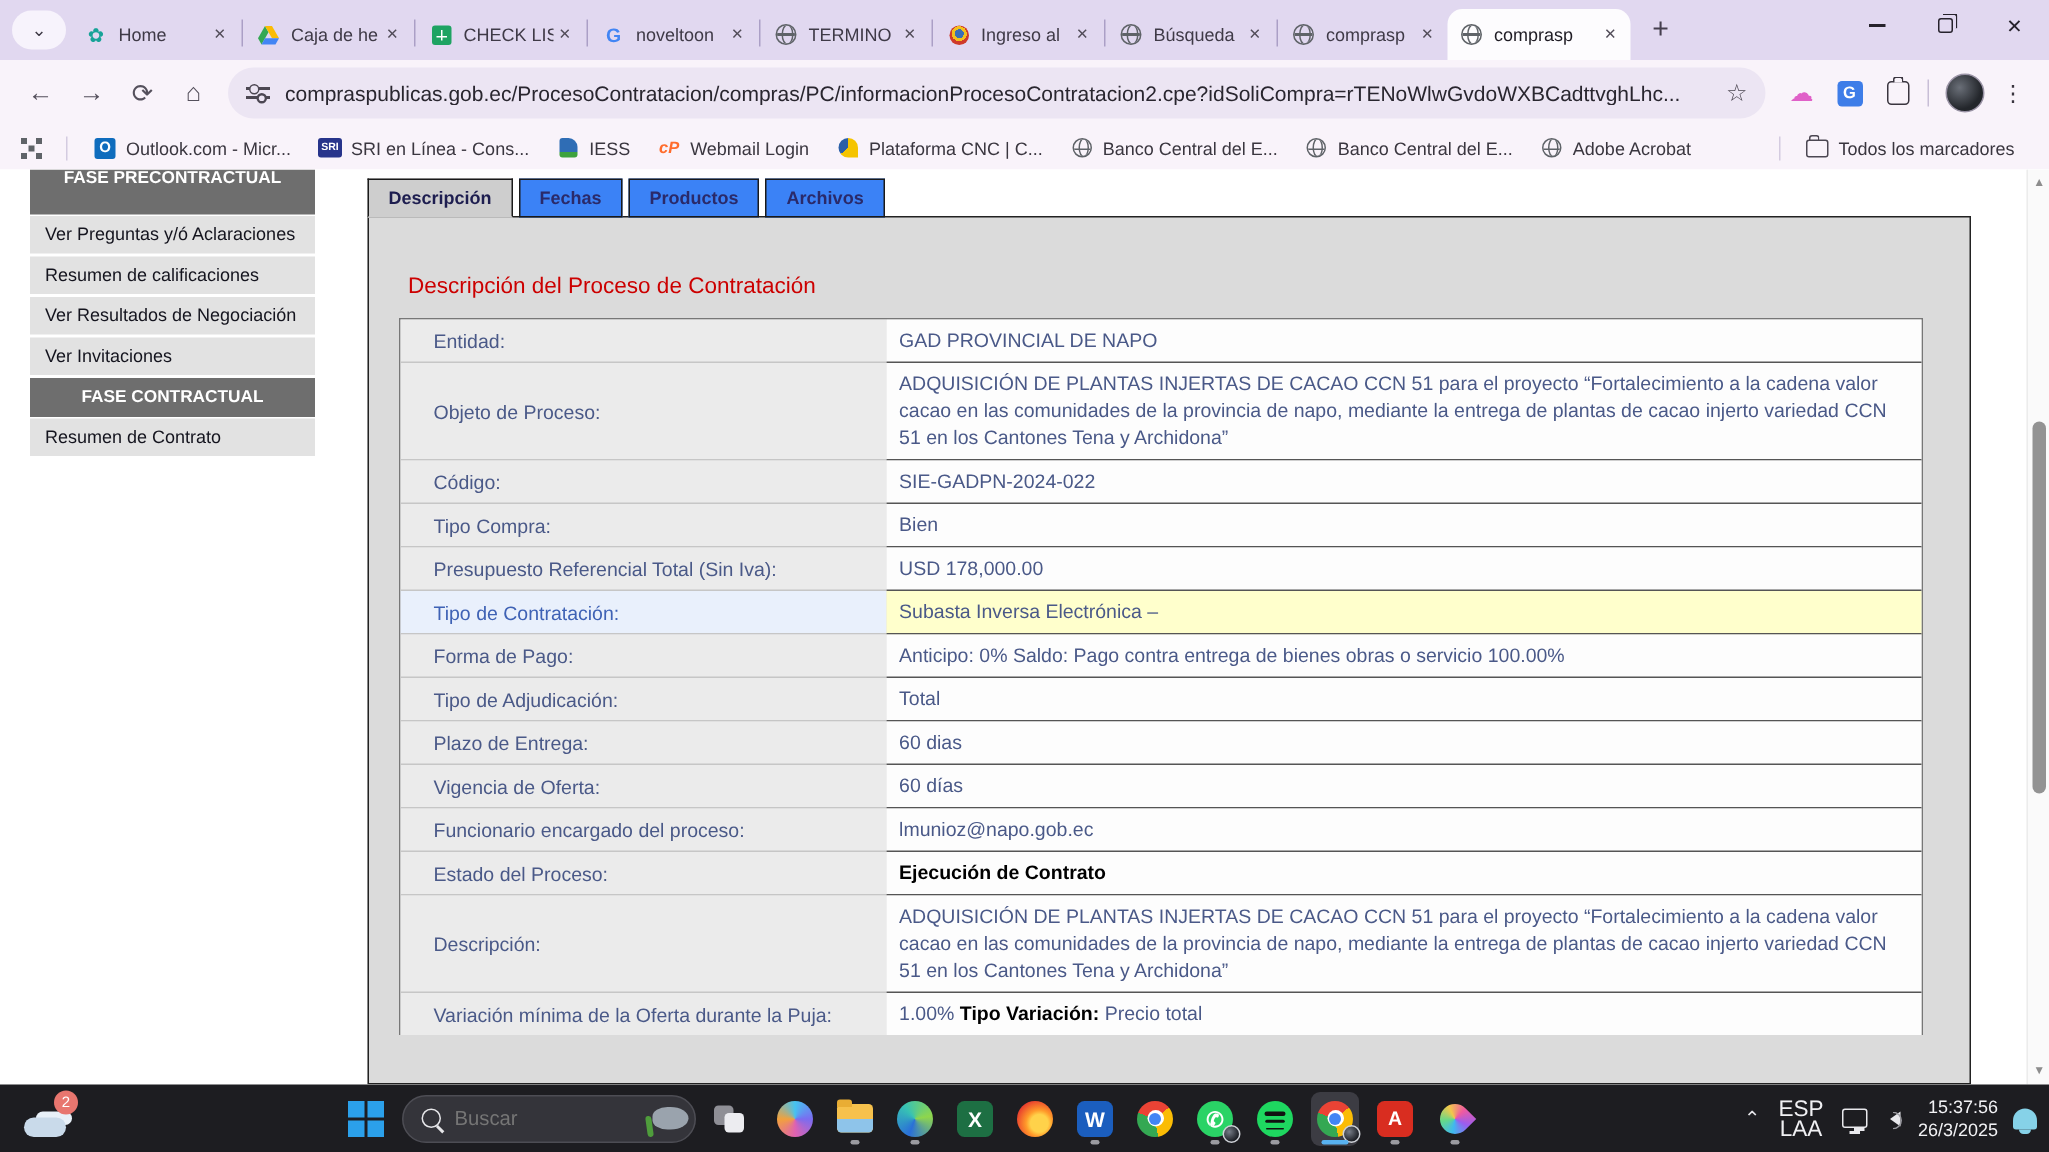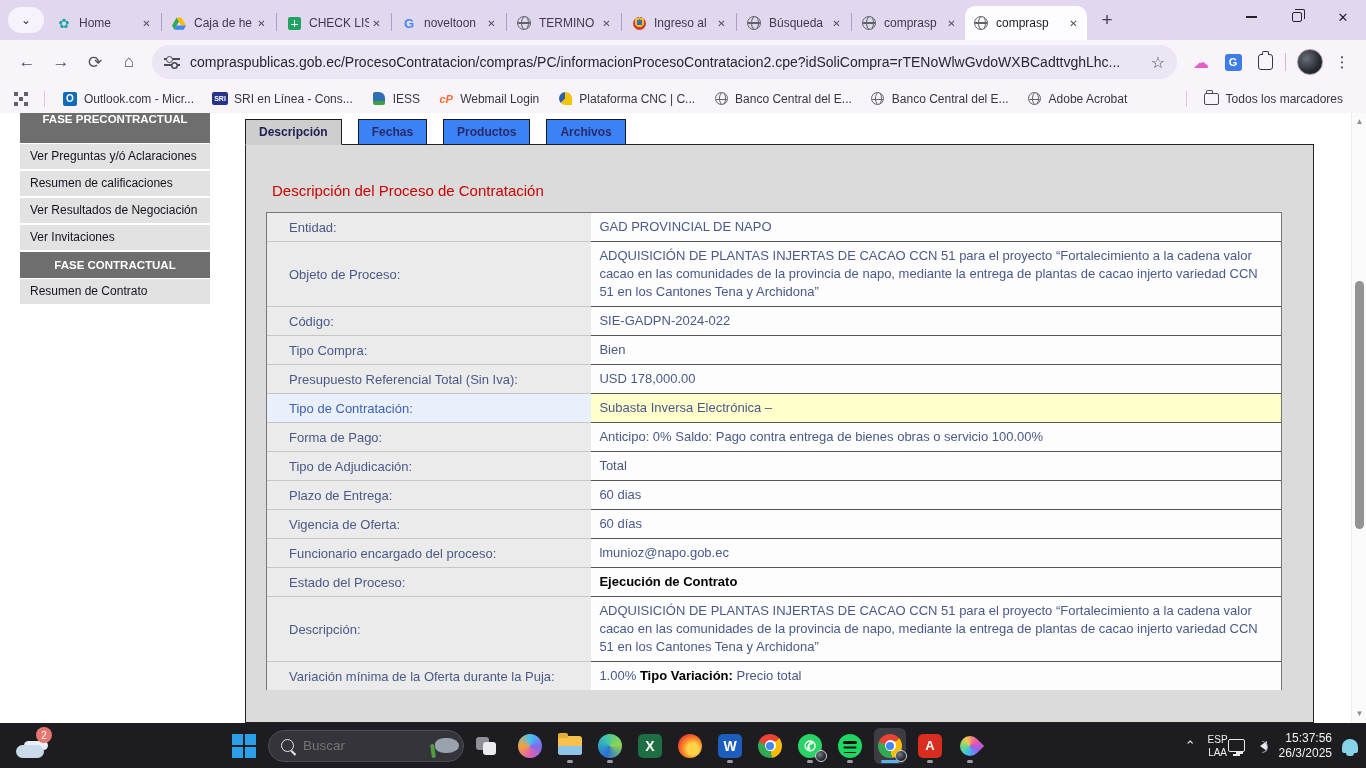--- a/index.html
+++ b/index.html
@@ -77,21 +77,21 @@
 
   
   .page { position:relative; height:610px; background:#fff; overflow:hidden; }
 
   .sidebar { position:absolute; left:20px; top:0; width:190px; }
   .sb-header { background:#6e6e6e; color:#fff; font-weight:bold; font-size:11.5px; text-align:center; height:26px; line-height:26px; margin-bottom:1px; overflow:hidden; }
   .sb-header.cut { height:30px; }
   .sb-header.cut span { display:block; margin-top:-7px; }
   .sb-item { background:#e2e2e2; height:25px; line-height:25px; font-size:12px; color:#14141e; padding-left:10px; margin-bottom:2px; cursor:pointer; white-space:nowrap; }
 
-  .ctabs { position:absolute; left:245px; top:5px; display:flex; align-items:flex-end; z-index:3;gap:12px; }
+  .ctabs { position:absolute; left:245px; top:5px; display:flex; align-items:flex-end; z-index:3; }
   .ctab { height:26px; line-height:25px; padding:0 13px; background:#3b82f6; border:1px solid #1a1a1a; margin-right:4px;
     font-size:12px; font-weight:bold; color:#2a2a6a; cursor:pointer; position:relative; top:1px; }
   .ctab.active { background:#cecece; border-bottom-color:#cecece; color:#1e1e50; }
 
   .panel { position:absolute; left:245px; top:31px; width:1069px; height:579px; border:1px solid #222; background:#dbdbdb; z-index:1; }
   .panel-title { margin:37px 0 13px 26px; color:#cc0000; font-size:15px; }
 
   .ptable { margin-left:20px; width:1016px; border:1px solid #777; border-bottom:none; }
   .prow { display:flex; }
   .cell-l { width:325px; background:#ebebeb; padding:5px 10px 5px 22px; font-size:13px; color:#4a5988;
@@ -148,21 +148,21 @@
   .ic-chrome:after { content:""; position:absolute; left:50%; top:50%; width:8px; height:8px; margin:-4px 0 0 -4px; background:#4285f4; border-radius:50%; }
   .ic-wa { border-radius:50%; background:#2ad366; color:#fff; font-size:14px; }
   .ic-spotify { border-radius:50%; background:#1ed760; position:relative; overflow:hidden; }
   .ic-spotify:before { content:""; position:absolute; left:5px; top:7px; width:14px; height:3px; border-radius:3px; background:#111;
       box-shadow:0 5px 0 -0.5px #111, 0 10px 0 -1px #111; }
   .badge-avatar { position:absolute; right:-1px; bottom:2px; width:12px; height:12px; border-radius:50%; background:radial-gradient(circle at 35% 35%, #777d88, #1d2026 70%); border:1px solid #cfd2d8; }
   .ic-acrobat { background:#d92d20; font-size:13px; }
   .ic-drop { width:20px; height:20px; border-radius:50% 0 50% 50%; transform:rotate(45deg); background:conic-gradient(#ef5aa0, #9a5df0, #3fb9f0, #64d98a, #f2c84b, #ef5aa0); }
   .tb-right { position:absolute; right:8px; top:0; height:45px; display:flex; align-items:center; }
   .tray-chevron { font-size:13px; color:#e8e8ec; margin-right:12px; }
-  .lang { font-size:10px; line-height:13px; text-align:center; color:#f0f0f3; }
+  .lang { font-size:15px; line-height:13px; text-align:center; color:#f0f0f3; margin-right:12px; }
   .net-ic { width:17px; height:13px; border:1.6px solid #e8e8ec; border-radius:2px; position:relative; margin-right:10px; }
   .net-ic:before { content:""; position:absolute; left:4px; bottom:-5px; width:7px; height:1.6px; background:#e8e8ec; box-shadow:3px -2px 0 -0px #e8e8ec; }
   .vol-ic { width:0; height:0; border:5px solid transparent; border-right:7px solid #e8e8ec; position:relative; margin-right:12px; }
   .vol-ic:before { content:""; position:absolute; left:2px; top:-5px; width:5px; height:10px; border:1.6px solid #9a9aa0; border-left:none; border-radius:0 8px 8px 0; }
   .clock { text-align:right; font-size:12px; line-height:15px; color:#f2f2f5; margin-right:10px; }
   .bell { width:16px; height:14px; background:#86d2e8; border-radius:8px 8px 2px 2px; position:relative; }
   .bell:before { content:""; position:absolute; left:4px; bottom:-3px; width:8px; height:3px; border-radius:0 0 4px 4px; background:#86d2e8; }
 </style>
 </head>
 <body>

